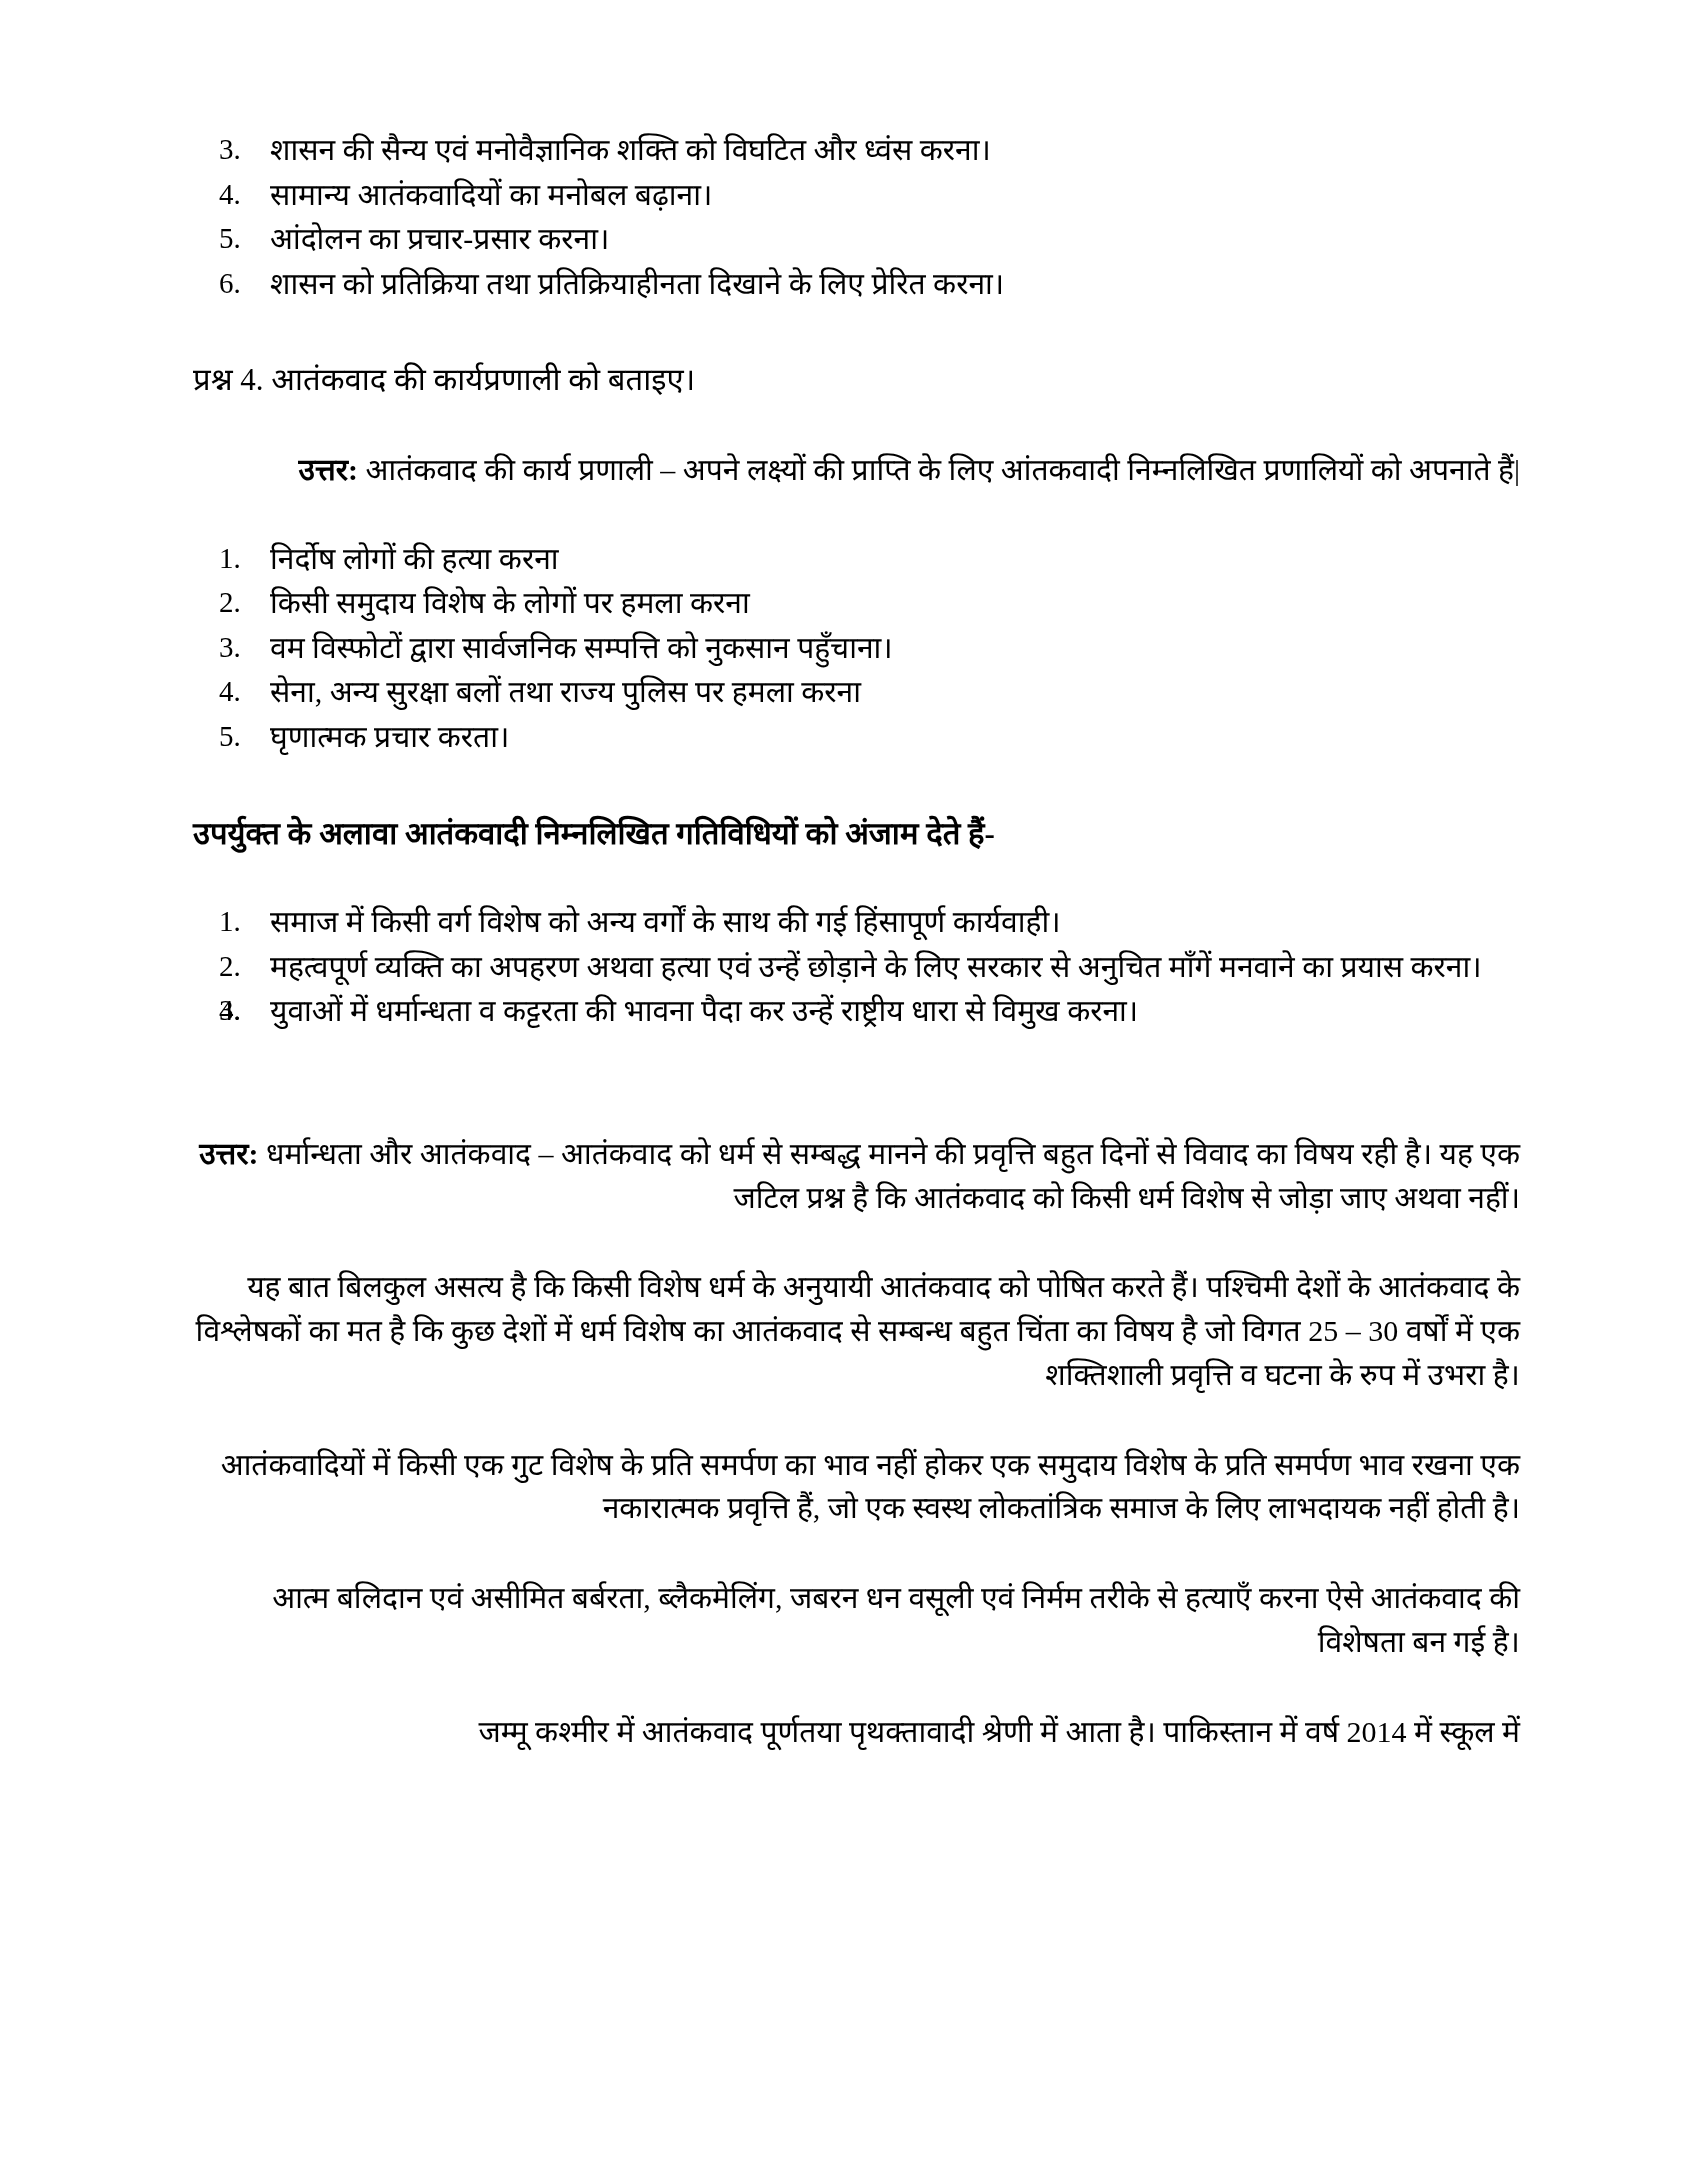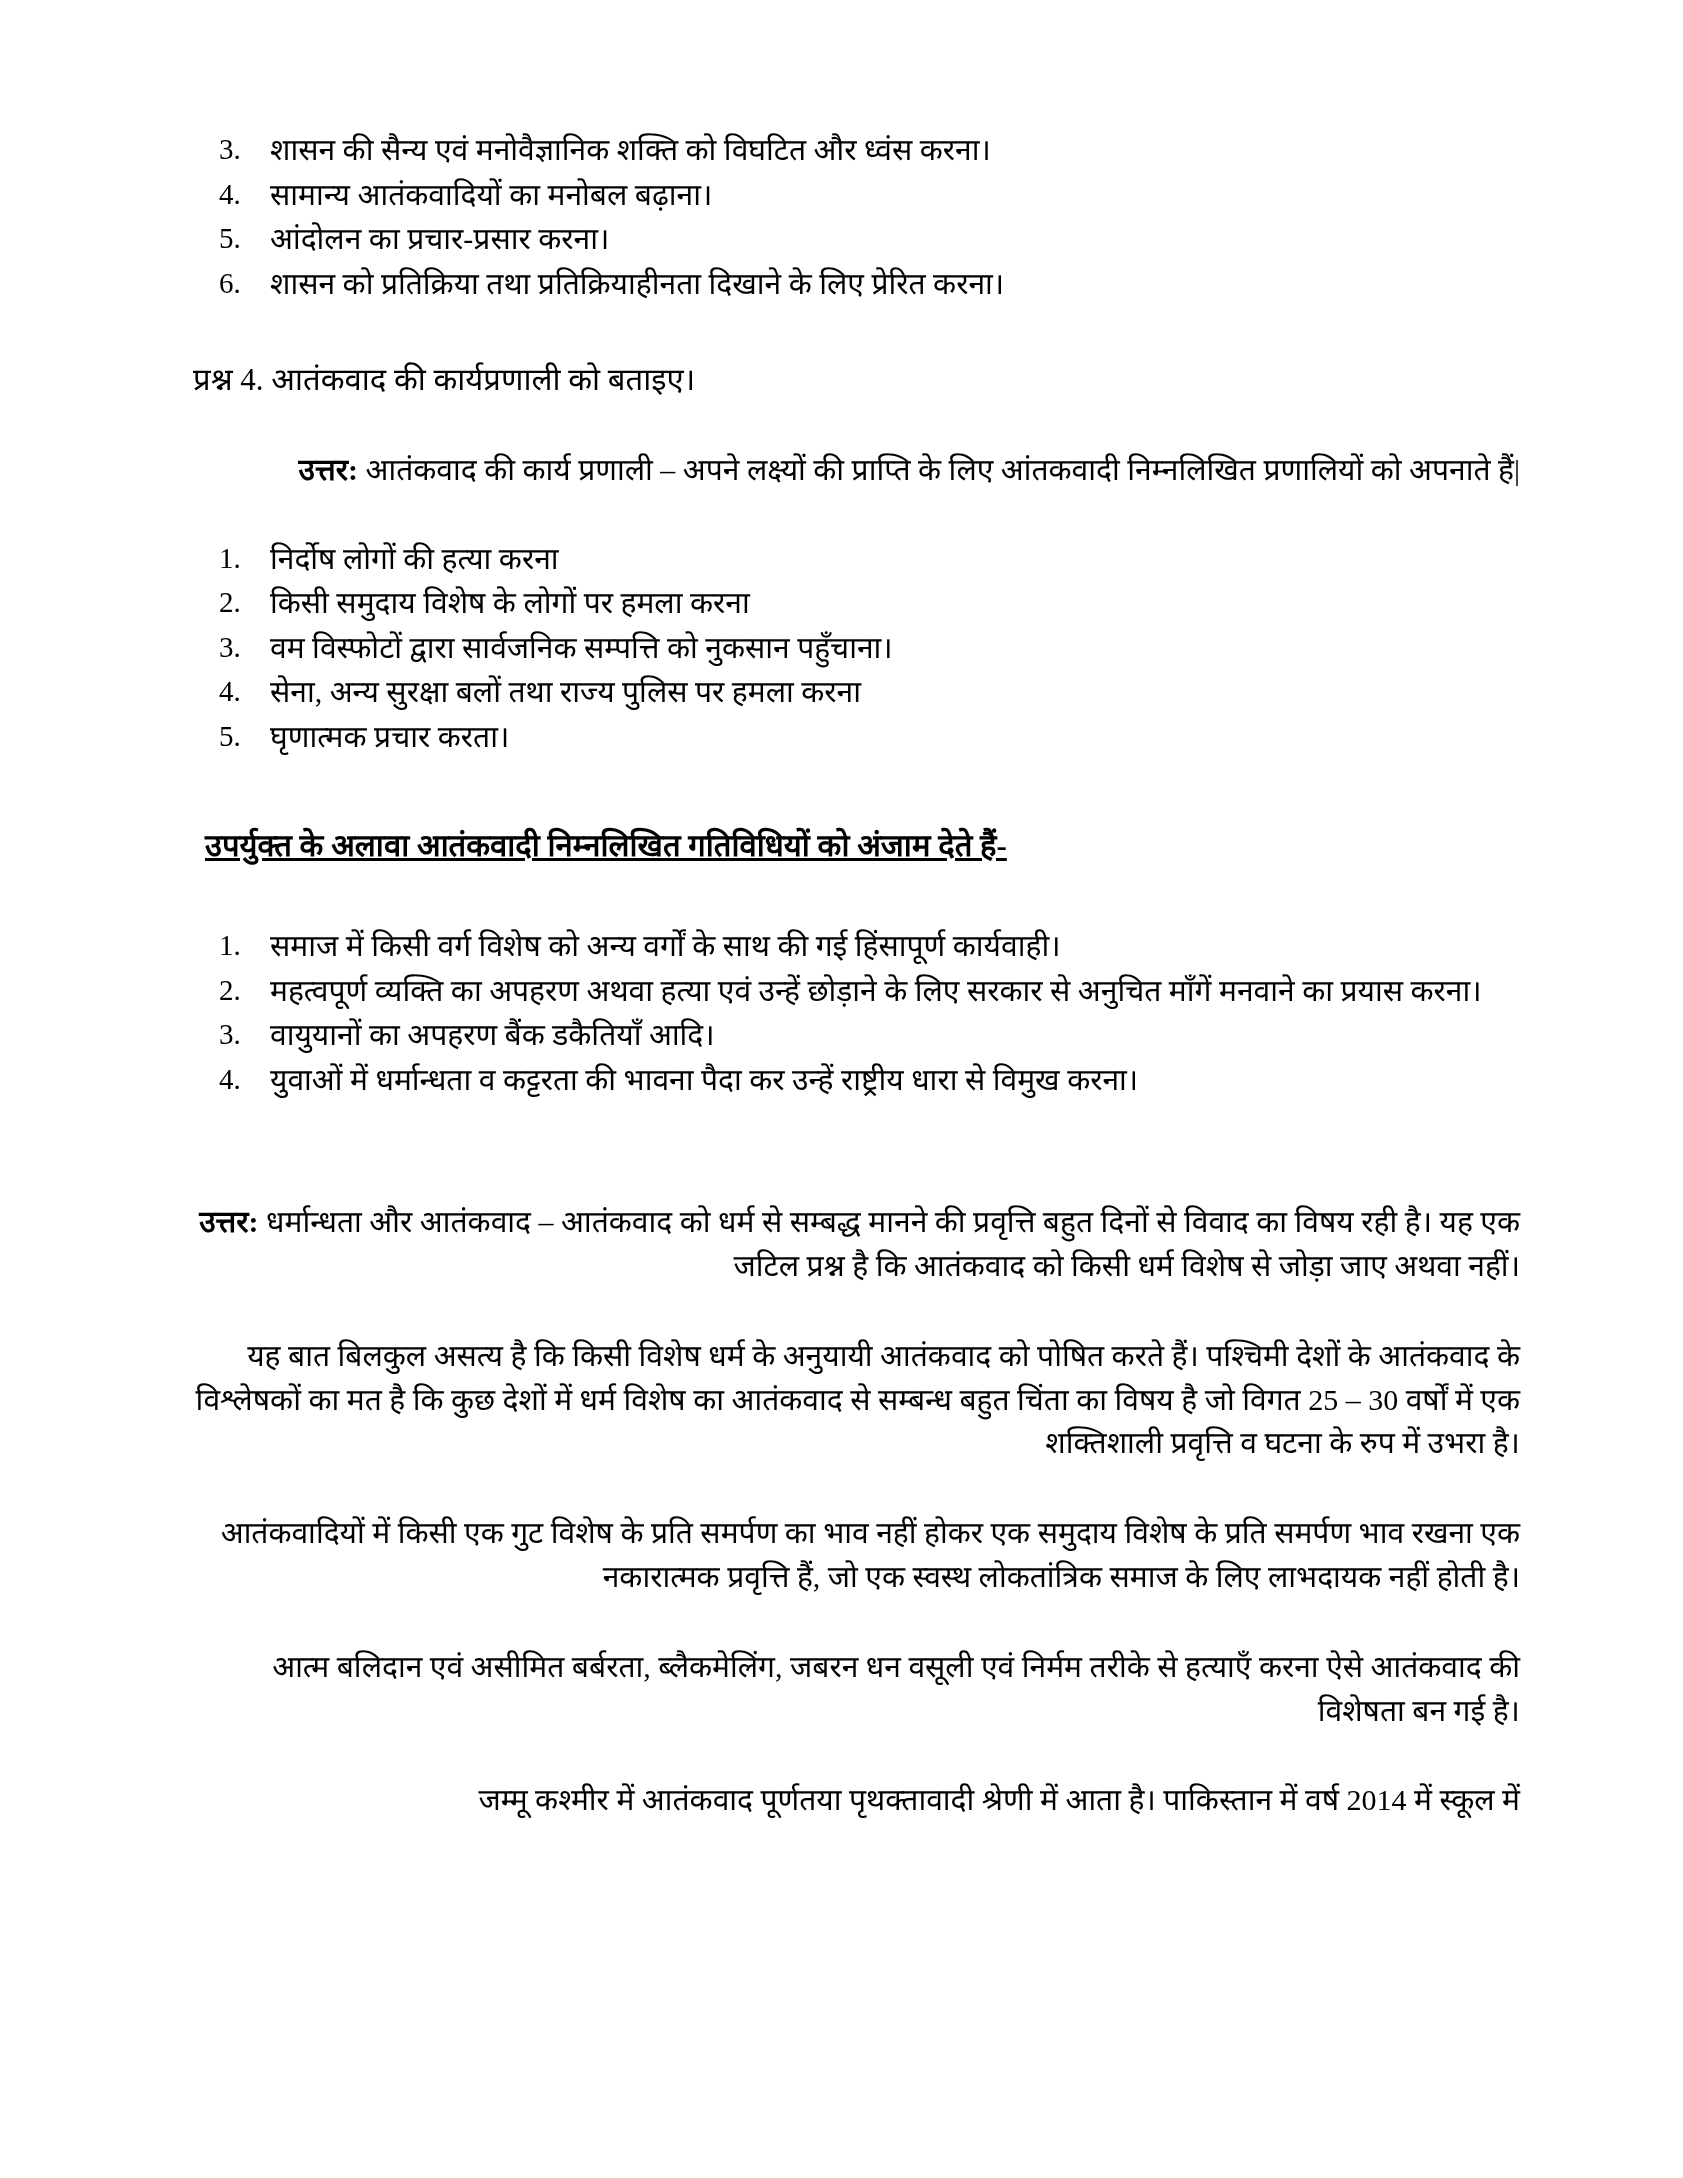--- a/index.html
+++ b/index.html
@@ -55,22 +55,21 @@
   .q-heading {
     font-size: 31px;
     font-weight: normal;
     line-height: 1.4;
     margin: 0;
   }
   .sub-heading {
     font-size: 31px;
     font-weight: bold;
     line-height: 1.4;
-    margin: 12px;
-    text-decoration: underline;
+    margin: 0;
   }
 
   
   .para {
     font-size: 30px;
     line-height: 1.46;
     margin: 0;
     text-align: right;
   }
   .para .lead {
@@ -149,21 +148,20 @@
       <li>
         <span class="marker">1.</span>
         <span>समाज में किसी वर्ग विशेष को अन्य वर्गों के साथ की गई हिंसापूर्ण कार्यवाही।</span>
       </li>
       <li>
         <span class="marker">2.</span>
         <span>महत्वपूर्ण व्यक्ति का अपहरण अथवा हत्या एवं उन्हें छोड़ाने के लिए सरकार से अनुचित माँगें मनवाने का प्रयास करना।</span>
       </li>
       <li>
         <span class="marker">3.</span>
-        <span>वायुयानों का अपहरण बैंक डकैतियाँ आदि।</span>
       </li>
       <li>
         <span class="marker">4.</span>
         <span>युवाओं में धर्मान्धता व कट्टरता की भावना पैदा कर उन्हें राष्ट्रीय धारा से विमुख करना।</span>
       </li>
     </ol>
 
     <div class="sp-52"></div>
 
 

